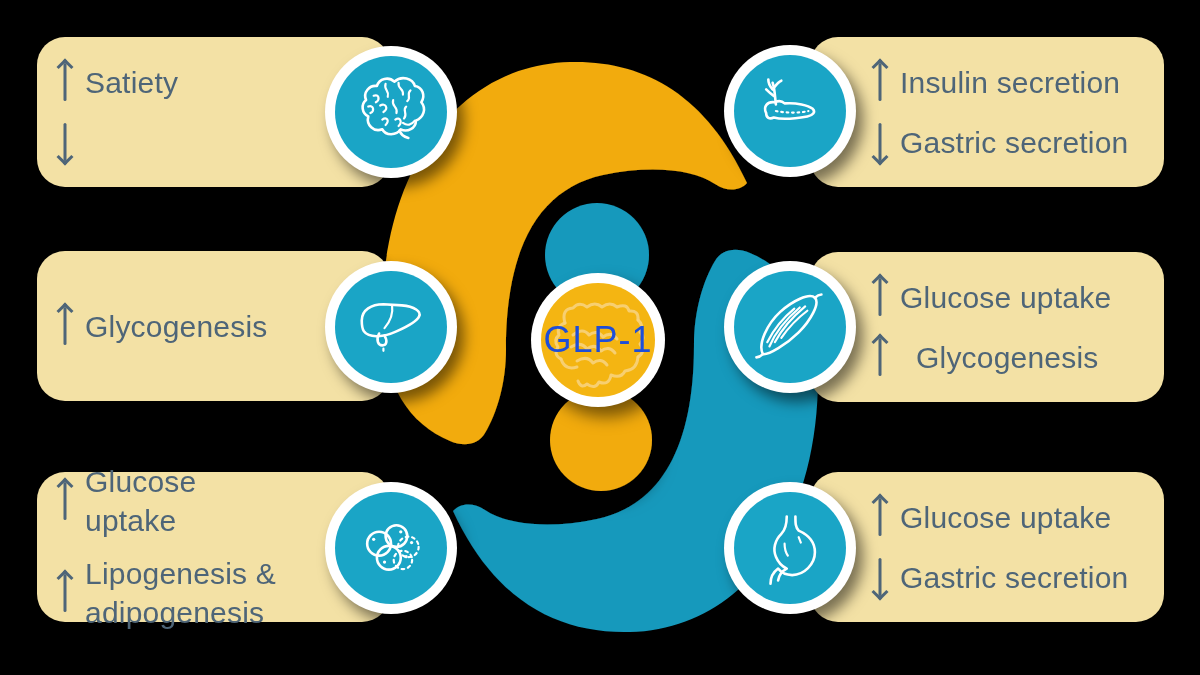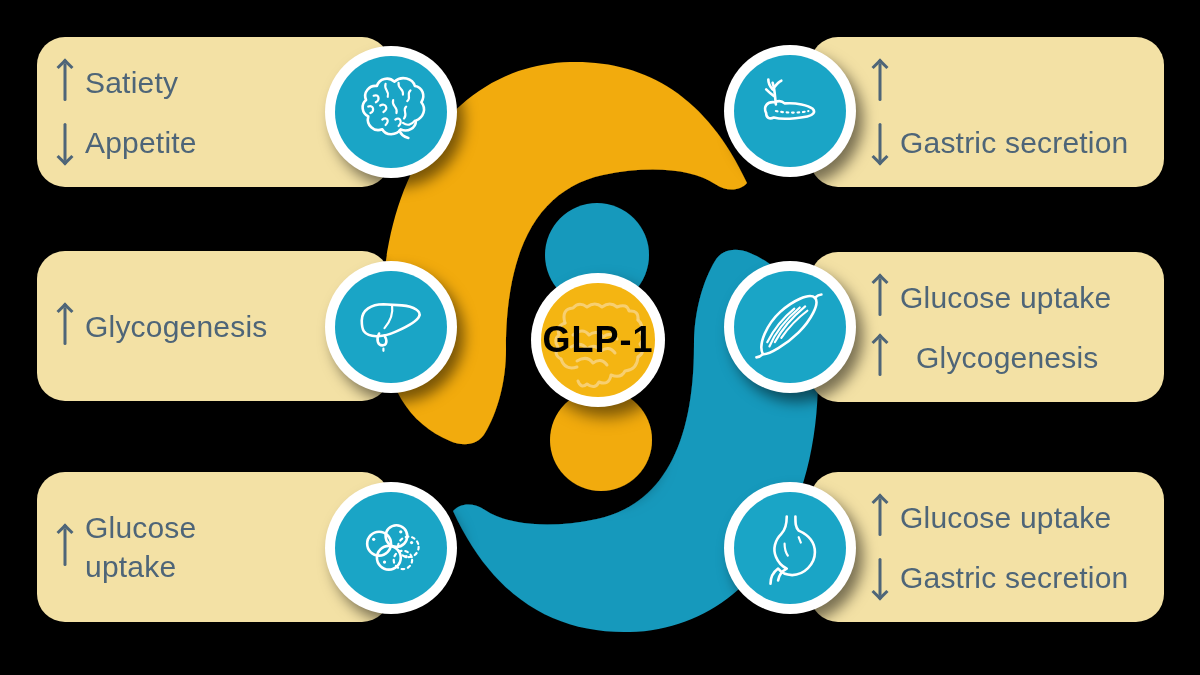--- a/index.html
+++ b/index.html
@@ -79,21 +79,21 @@
   }
   .intestine-icon{ position:absolute; inset:0; width:114px; height:114px; }
   .intestine-icon path{
     fill:none; stroke:var(--intestine); stroke-width:3;
     stroke-linecap:round; stroke-linejoin:round; opacity:.9;
   }
   .center-label{
     position:absolute; inset:0; display:flex; align-items:center; justify-content:center;
   }
   .center-label span{
-    font-size:36px; font-weight:bold; color:#000000; letter-spacing:1px;
+    font-size:36px; font-weight:normal; color:#1d4ed8; letter-spacing:1px;
   }
 </style>
 </head>
 <body>
 
 <div id="stage">
 
   <svg class="swirl" width="1200" height="675" viewBox="0 0 1200 675">
     <defs>
       <filter id="ds" x="-40%" y="-40%" width="180%" height="180%">
@@ -118,21 +118,20 @@
           <i class="shaft"></i>
           <i class="head"></i>
         </span>
       <span class="txt">Satiety</span>
     </div>
     <div class="line">
       <span class="arrow" data-dir="down">
           <i class="shaft"></i>
           <i class="head"></i>
         </span>
-      <span class="txt">Appetite</span>
     </div>
   </div>
 
   <div class="card left c-ml">
     <div class="line">
       <span class="arrow" data-dir="up">
           <i class="shaft"></i>
           <i class="head"></i>
         </span>
       <span class="txt">Glycogenesis</span>
@@ -140,28 +139,36 @@
   </div>
 
   <div class="card left c-bl">
     <div class="line">
       <span class="arrow" data-dir="up">
           <i class="shaft"></i>
           <i class="head"></i>
         </span>
       <span class="txt">Glucose uptake</span>
     </div>
+    <div class="line">
+      <span class="arrow" data-dir="up">
+          <i class="shaft"></i>
+          <i class="head"></i>
+        </span>
+      <span class="txt">Lipogenesis &amp; adipogenesis</span>
+    </div>
   </div>
 
   <div class="card right c-tr">
     <div class="line">
       <span class="arrow" data-dir="up">
           <i class="shaft"></i>
           <i class="head"></i>
         </span>
+      <span class="txt">Insulin secretion</span>
     </div>
     <div class="line">
       <span class="arrow" data-dir="down">
           <i class="shaft"></i>
           <i class="head"></i>
         </span>
       <span class="txt">Gastric secretion</span>
     </div>
   </div>
 

